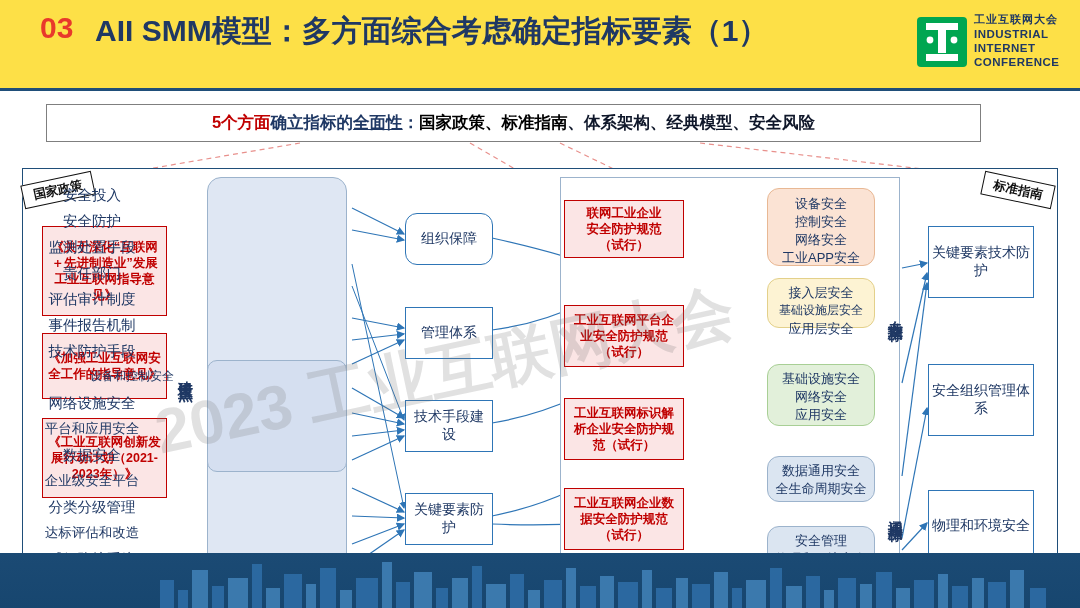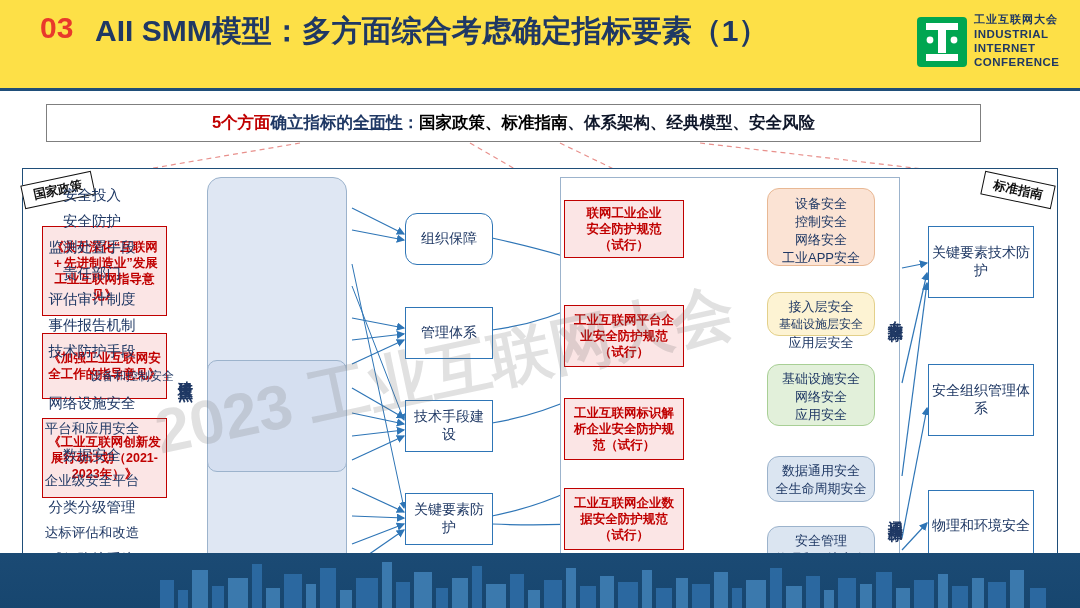--- a/index.html
+++ b/index.html
@@ -260,21 +260,21 @@
     <span>工业互联网企业数据安全防护规范（试行）</span>
   </div>
 
   <div class="rgroup rg1" style="left:745px; top:20px; width:108px; height:78px;">
     <div class="rgtxt" style="top:6px;">设备安全</div>
     <div class="rgtxt" style="top:24px;">控制安全</div>
     <div class="rgtxt" style="top:42px;">网络安全</div>
     <div class="rgtxt" style="top:60px;">工业APP安全</div>
   </div>
 
-  <div class="rgroup rg2" style="left:745px; top:110px; width:108px; height:44px;margin-top:14px;">
+  <div class="rgroup rg2" style="left:745px; top:110px; width:108px; height:50px;">
     <div class="rgtxt" style="top:5px;">接入层安全</div>
     <div class="rgtxt" style="top:23px; font-size:12px;">基础设施层安全</div>
     <div class="rgtxt" style="top:41px;">应用层安全</div>
   </div>
 
   <div class="rgroup rg3" style="left:745px; top:196px; width:108px; height:62px;">
     <div class="rgtxt" style="top:5px;">基础设施安全</div>
     <div class="rgtxt" style="top:23px;">网络安全</div>
     <div class="rgtxt" style="top:41px;">应用安全</div>
   </div>

